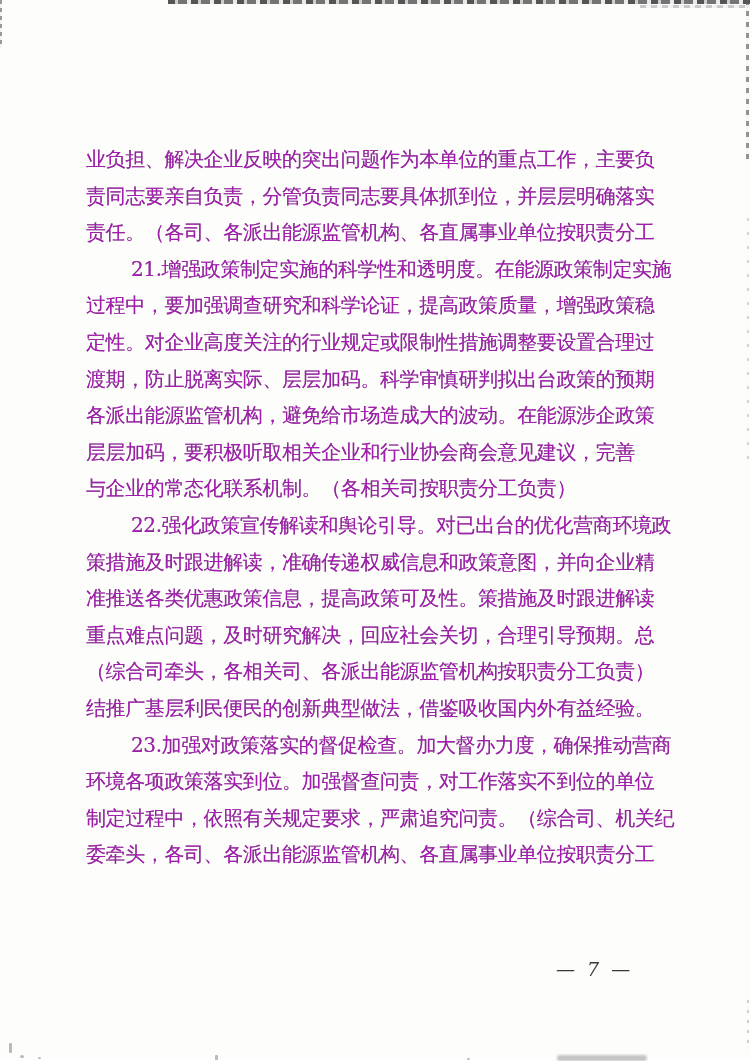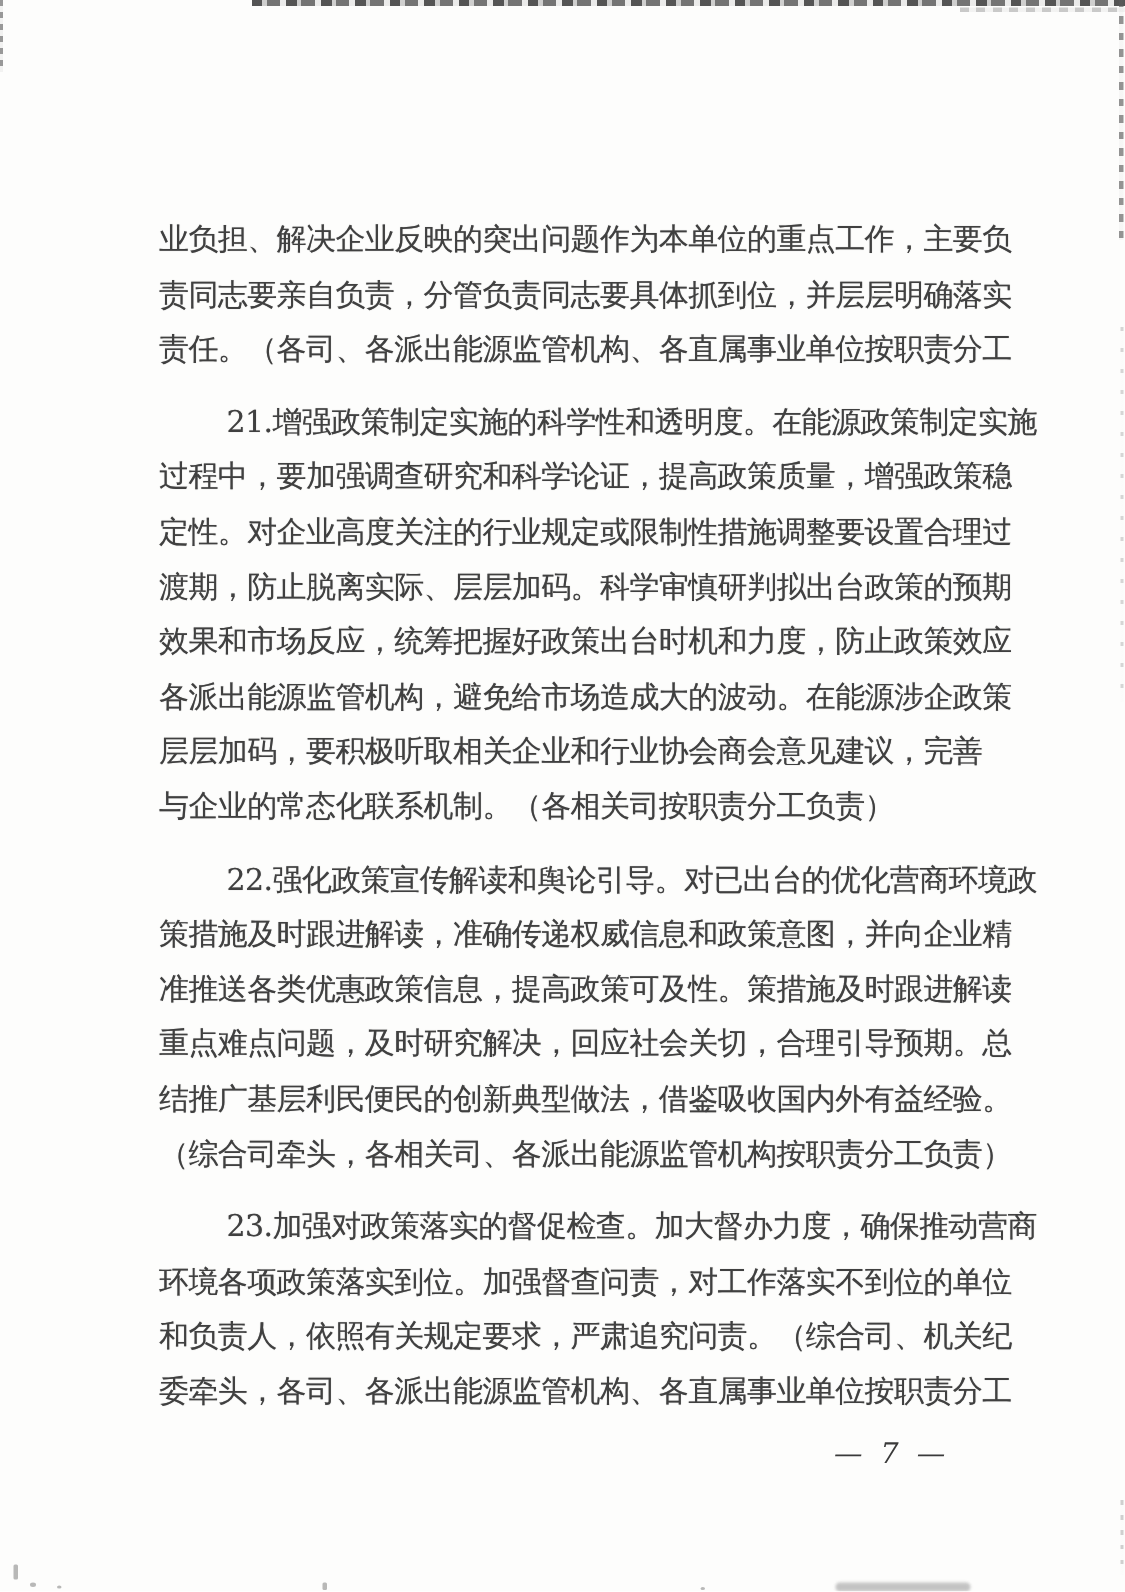--- a/index.html
+++ b/index.html
@@ -12,36 +12,35 @@
     width: 750px;
     height: 1061px;
     background: #fdfdfc;
     overflow: hidden;
     font-family: "DejaVu Serif", "Liberation Serif", serif;
   }
 
   
   .doc-body {
     position: absolute;
-    left: 106px;
+    left: 86px;
     top: 141px;
     width: 580px;
-    color: #404040;
+    color: #a21caf;
   }
   .text-line {
     height: 36.6px;
     line-height: 36.6px;
     font-size: 20px;
     letter-spacing: -0.4px;
     white-space: nowrap;
     text-shadow: 0 0 0.5px rgba(46,46,46,0.55);
   }
   .text-line.indent {
     padding-left: 45px;
-    margin-top: 12px;
   }
 
   
   .page-number {
     position: absolute;
     left: 556px;
     top: 958px;
     font-size: 19px;
     font-style: italic;
     letter-spacing: 3px;
@@ -121,30 +120,29 @@
   <div class="artifact speck speck-5"></div>
 
   <div class="doc-body" id="doc-body">
       <div class="text-line">业负担、解决企业反映的突出问题作为本单位的重点工作，主要负</div>
       <div class="text-line">责同志要亲自负责，分管负责同志要具体抓到位，并层层明确落实</div>
       <div class="text-line">责任。（各司、各派出能源监管机构、各直属事业单位按职责分工</div>
       <div class="text-line indent">21.增强政策制定实施的科学性和透明度。在能源政策制定实施</div>
       <div class="text-line">过程中，要加强调查研究和科学论证，提高政策质量，增强政策稳</div>
       <div class="text-line">定性。对企业高度关注的行业规定或限制性措施调整要设置合理过</div>
       <div class="text-line">渡期，防止脱离实际、层层加码。科学审慎研判拟出台政策的预期</div>
-      <div class="text-line">效果和市场反应，统筹把握好政策出台时机和力度，防止政策效应</div>
       <div class="text-line">各派出能源监管机构，避免给市场造成大的波动。在能源涉企政策</div>
       <div class="text-line">层层加码，要积极听取相关企业和行业协会商会意见建议，完善</div>
       <div class="text-line">与企业的常态化联系机制。（各相关司按职责分工负责）</div>
       <div class="text-line indent">22.强化政策宣传解读和舆论引导。对已出台的优化营商环境政</div>
       <div class="text-line">策措施及时跟进解读，准确传递权威信息和政策意图，并向企业精</div>
       <div class="text-line">准推送各类优惠政策信息，提高政策可及性。策措施及时跟进解读</div>
       <div class="text-line">重点难点问题，及时研究解决，回应社会关切，合理引导预期。总</div>
+      <div class="text-line">（综合司牵头，各相关司、各派出能源监管机构按职责分工负责）</div>
       <div class="text-line">结推广基层利民便民的创新典型做法，借鉴吸收国内外有益经验。</div>
-      <div class="text-line">（综合司牵头，各相关司、各派出能源监管机构按职责分工负责）</div>
       <div class="text-line indent">23.加强对政策落实的督促检查。加大督办力度，确保推动营商</div>
       <div class="text-line">环境各项政策落实到位。加强督查问责，对工作落实不到位的单位</div>
-      <div class="text-line">和负责人，依照有关规定要求，严肃追究问责。（综合司、机关纪</div>
+      <div class="text-line">制定过程中，依照有关规定要求，严肃追究问责。（综合司、机关纪</div>
       <div class="text-line">委牵头，各司、各派出能源监管机构、各直属事业单位按职责分工</div>
     </div>
 
   <div class="page-number">— 7 —</div>
 </div>
 
 </body></html>

